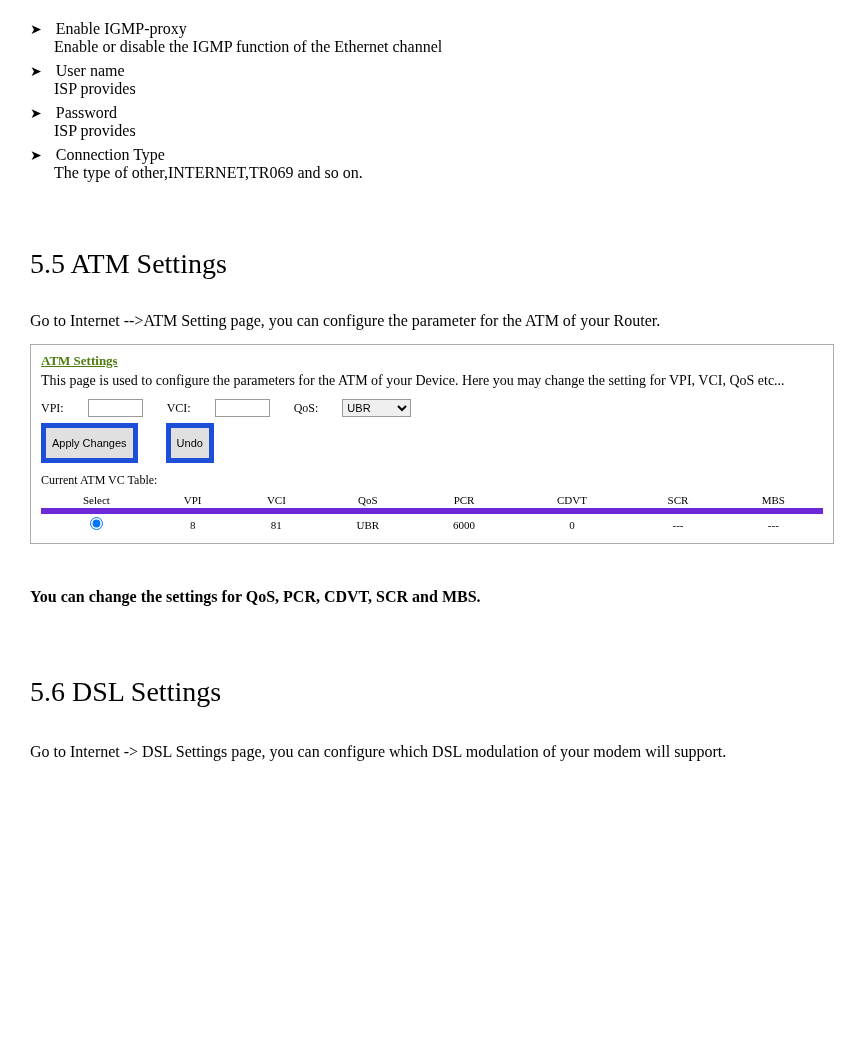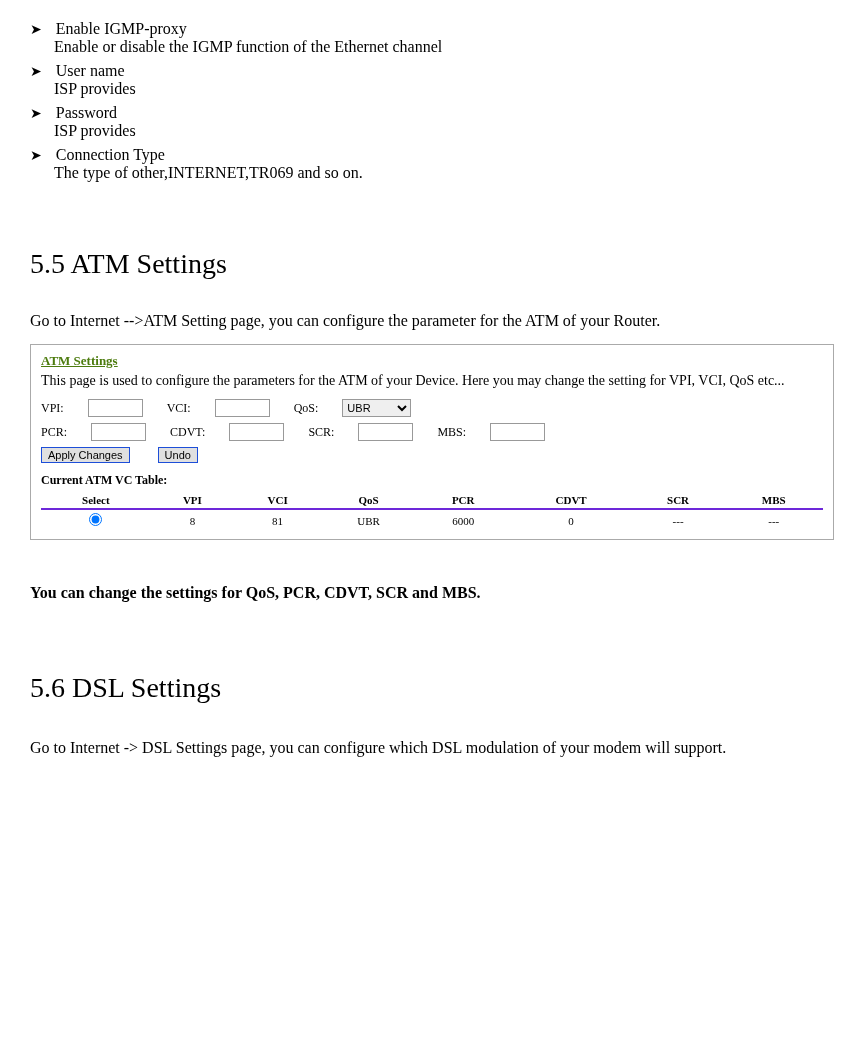--- a/index.html
+++ b/index.html
@@ -79,45 +79,45 @@
       height: 18px;
       font-size: 11px;
       padding: 0 2px;
     }
     .atm-form-row select {
       border: 1px solid #999;
       height: 18px;
       font-size: 11px;
     }
     .atm-btn {
-      border: 1px solid #1d4ed8;
+      border: 5px solid #1d4ed8;
       background: #e0e0e0;
-      padding: 1px 6px;
+      padding: 9px 6px;
       font-size: 11px;
       cursor: pointer;
       margin-right: 4px;
     }
     .atm-table-section {
       margin-top: 10px;
     }
     .atm-table-label {
       font-size: 12px;
-      font-weight: bold;
+      font-weight: normal;
       margin-bottom: 4px;
     }
     .atm-table {
       width: 100%;
       border-collapse: collapse;
       font-size: 11px;
     }
     .atm-table th {
-      border-bottom: 2px solid #6d28d9;
+      border-bottom: 6px solid #6d28d9;
       padding: 2px 4px;
       text-align: center;
-      font-weight: bold;
+      font-weight: normal;
     }
     .atm-table td {
       padding: 3px 4px;
       text-align: center;
     }
     .atm-table tr:not(:last-child) td {
       border-bottom: none;
     }
     .radio-cell input[type="radio"] {
       margin: 0;
@@ -195,30 +195,20 @@
     <input type="text" value="" style="">
     <label>QoS:</label>
     <select>
       <option>UBR</option>
       <option>CBR</option>
       <option>VBR-nRT</option>
       <option>VBR-RT</option>
     </select>
   </div>
 
-  <div class="atm-form-row">
-    <label>PCR:</label>
-    <input type="text" value="" style="">
-    <label>CDVT:</label>
-    <input type="text" value="" style="">
-    <label>SCR:</label>
-    <input type="text" value="" style="">
-    <label>MBS:</label>
-    <input type="text" value="" style="">
-  </div>
 
   <div class="atm-form-row">
     <button class="atm-btn">Apply Changes</button>
     <button class="atm-btn">Undo</button>
   </div>
 
   <div class="atm-table-section">
     <div class="atm-table-label">Current ATM VC Table:</div>
     <table class="atm-table">
       <thead>

